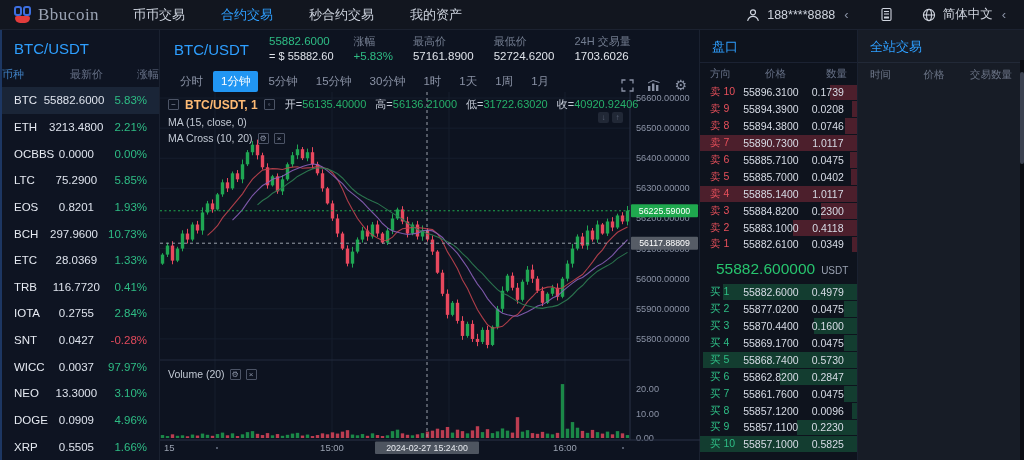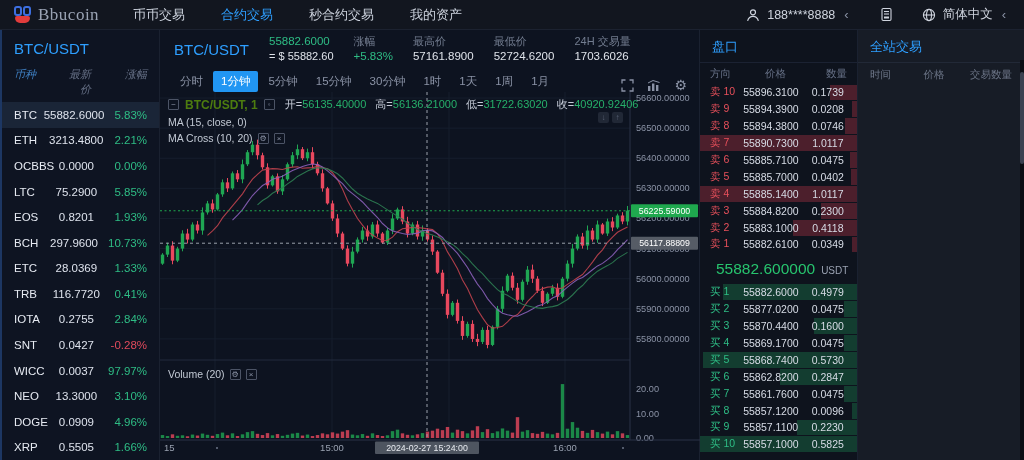--- a/index.html
+++ b/index.html
@@ -26,21 +26,21 @@
   .chev { color:#8b93a6; font-size:13px; margin:0 2px; }
   .nav-gap { width:14px; }
 
   
   .main { display:flex; height:430px; }
 
   
   .sidebar { width:160px; background:#0e1422; border-right:1px solid #1a2130;
              border-left:2px solid #1d3763; display:flex; flex-direction:column; }
   .pair-title { color:#2e9fff; font-size:15px; padding:10px 12px 7px; }
-  .coin-head { display:flex; padding:3px 12px 5px; font-size:11px; color:#667086;font-style:italic; }
+  .coin-head { display:flex; padding:3px 0 5px; font-size:11px; color:#667086; }
   .coin-head .c-sym { width:48px; color:#3f7fc1; }
   .coin-head .c-price { flex:1; text-align:right; padding-right:10px; }
   .coin-head .c-chg { width:46px; text-align:right; }
   .coin-rows { display:flex; flex-direction:column; flex:1; }
   .coin-row { flex:1; display:flex; align-items:center; padding:0 12px; font-size:11.5px; cursor:pointer; }
   .coin-row.selected { background:#1a2537; }
   .coin-row .sym { width:48px; color:#e6eaf2; }
   .coin-row .price { flex:1; text-align:right; color:#dde2ec; padding-right:10px; }
   .coin-row .chg { width:46px; text-align:right; }
   .up { color:#2ebd85; } .down { color:#e04a5c; }
@@ -62,21 +62,21 @@
   .chart-tools { display:flex; gap:13px; align-items:center; color:#8b93a6; }
   .tool { cursor:pointer; display:inline-flex; }
   .gear-glyph { font-size:14px; line-height:1; }
 
   .chart-wrap { position:relative; flex:1; }
   svg#chart { display:block; }
   .legend { position:absolute; top:5px; left:8px; }
   .lg-r1 { display:flex; align-items:center; gap:6px; font-size:11px; }
   .lg-box { width:11px; height:11px; border:1px solid #4c5466; border-radius:1px; color:#8b93a6;
             font-size:8px; display:inline-flex; align-items:center; justify-content:center; cursor:pointer; }
-  .lg-sym { color:#4d7c0f; font-weight:bold; font-size:12px; }
+  .lg-sym { color:#fdba74; font-weight:bold; font-size:12px; }
   .ohlc { display:flex; gap:9px; margin-left:4px; }
   .ohlc .pair-kv { white-space:nowrap; }
   .ohlc .k { color:#c6ccd8; } .ohlc .v { color:#26b06a; }
   .lg-r2 { margin-top:4px; font-size:10.5px; color:#c2c9d4; }
   .lg-r3 { margin-top:4px; font-size:10.5px; color:#c2c9d4; display:flex; gap:5px; align-items:center; }
   .vol-label { position:absolute; left:8px; top:276px; font-size:10.5px; color:#c2c9d4;
                display:flex; gap:5px; align-items:center; }
   .axis-btns { position:absolute; right:76px; top:20px; display:flex; gap:3px; }
   .axis-btn { width:11px; height:11px; background:#212836; border-radius:2px; color:#596275;
               font-size:8px; display:flex; align-items:center; justify-content:center; cursor:pointer; }

